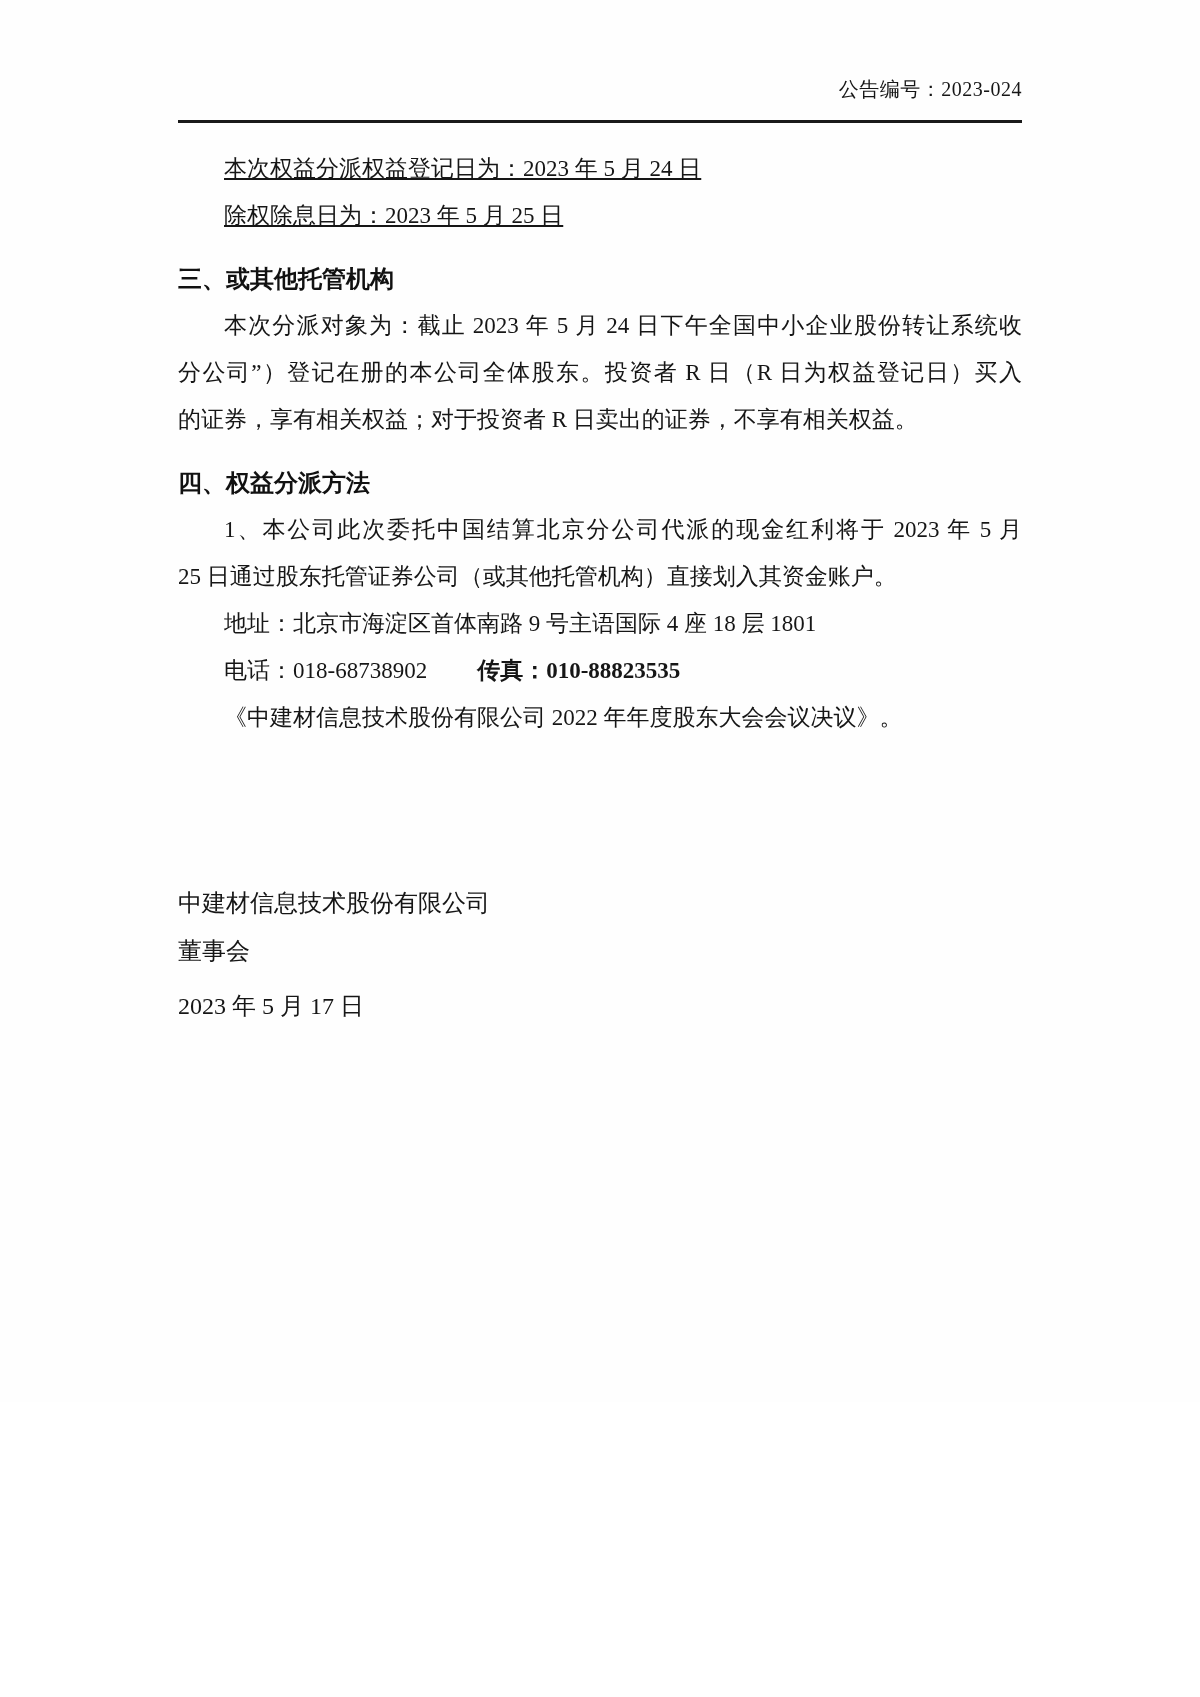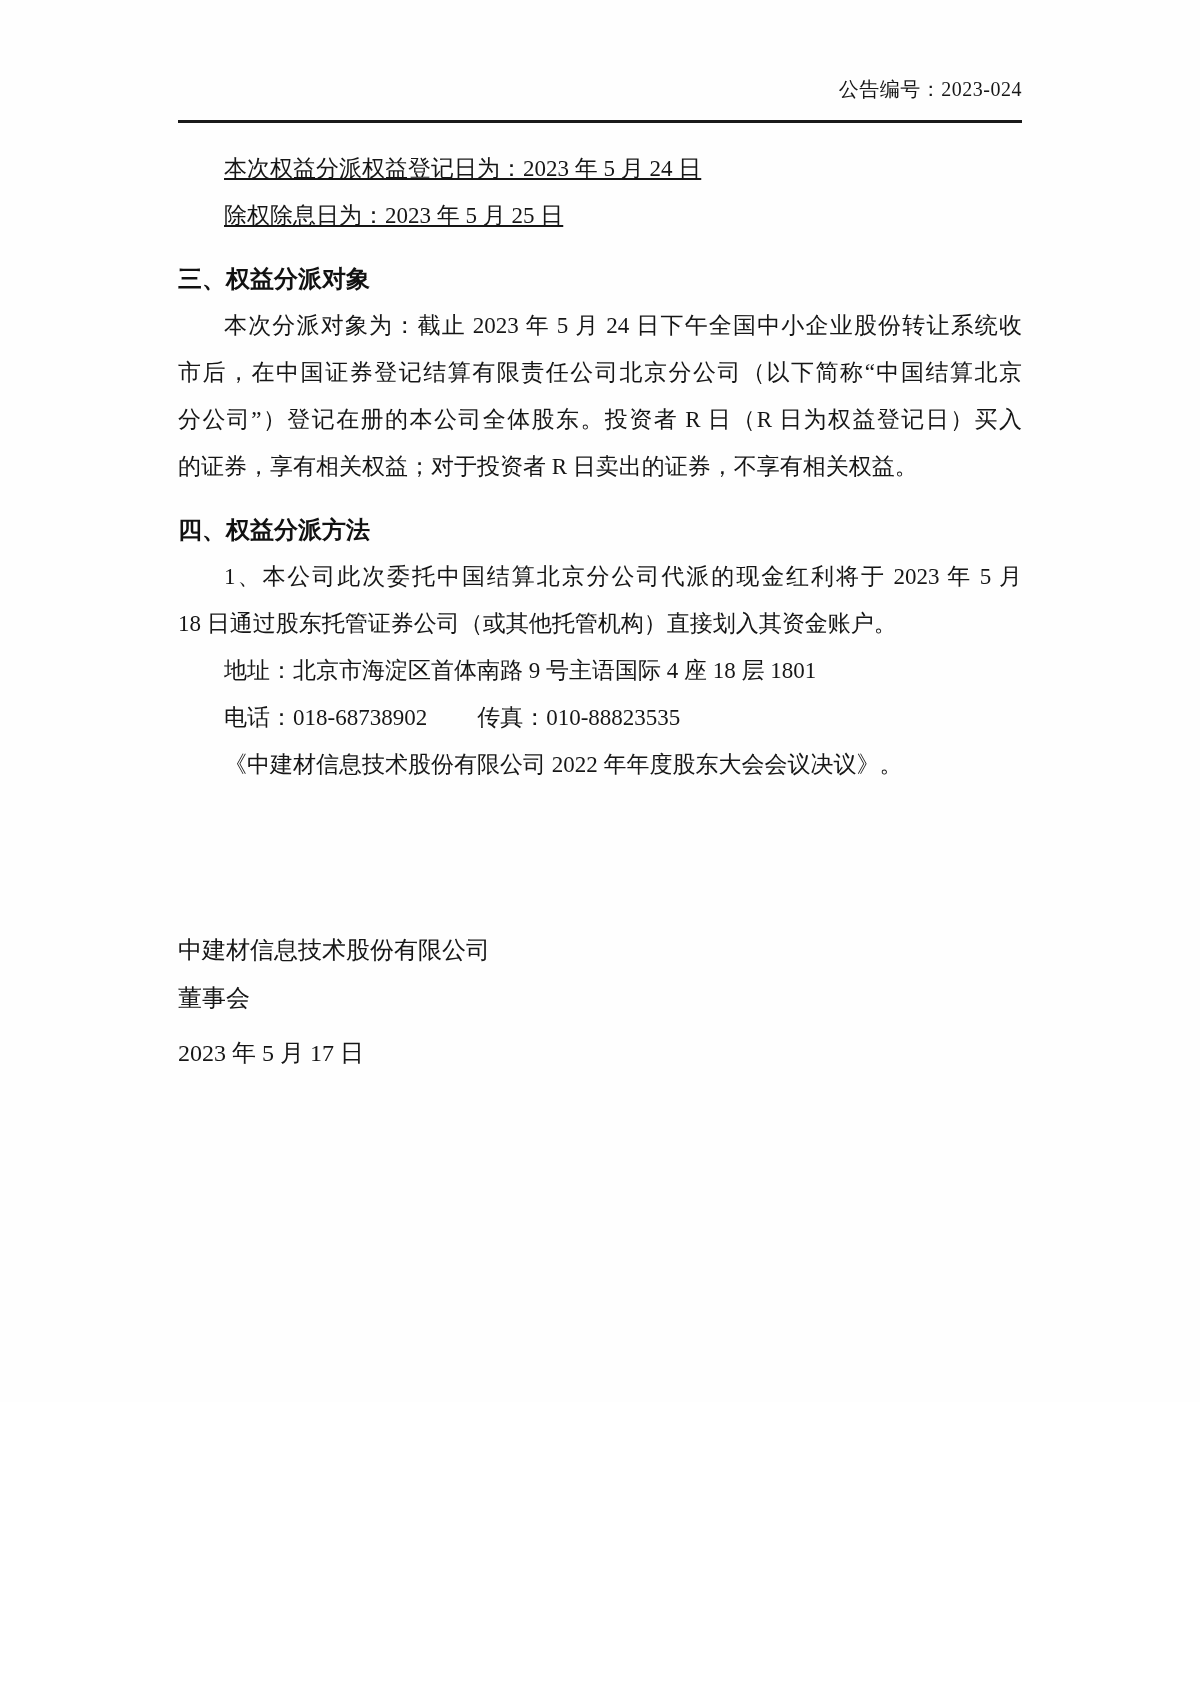--- a/index.html
+++ b/index.html
@@ -53,20 +53,21 @@
   .section-heading {
     font-family: "Liberation Sans", "DejaVu Sans", sans-serif;
     font-weight: 700;
     font-size: 24px;
     line-height: 47px;
     margin-top: 16px;
     color: #111111;
   }
   .phone-fax .fax {
     margin-left: 50px;
+    font-weight: bold;
   }
   .signature-block {
     margin-top: 138px;
     text-align: left;
     font-size: 24px;
     line-height: 48px;
   }
   .signature-block .sig-line {
     display: block;
   }
@@ -83,31 +84,30 @@
   <div class="announcement-no">公告编号：2023-024</div>
 
   <hr class="header-rule">
 
   <div class="intro-block body-text">
     <div class="line indent">本次权益分派权益登记日为：2023 年 5 月 24 日</div>
     <div class="line indent">除权除息日为：2023 年 5 月 25 日</div>
   </div>
 
   <div>
-    <div class="section-heading">三、权益分派对象</div>
+    <div class="section-heading">三、或其他托管机构</div>
     <div class="line indent just">本次分派对象为：截止 2023 年 5 月 24 日下午全国中小企业股份转让系统收</div>
-    <div class="line just">市后，在中国证券登记结算有限责任公司北京分公司（以下简称“中国结算北京</div>
     <div class="line just">分公司”）登记在册的本公司全体股东。投资者 R 日（R 日为权益登记日）买入</div>
     <div class="line">的证券，享有相关权益；对于投资者 R 日卖出的证券，不享有相关权益。</div>
   </div>
 
   <div>
     <div class="section-heading">四、权益分派方法</div>
     <div class="line indent just">1、本公司此次委托中国结算北京分公司代派的现金红利将于 2023 年 5 月</div>
-    <div class="line">18 日通过股东托管证券公司（或其他托管机构）直接划入其资金账户。</div>
+    <div class="line">25 日通过股东托管证券公司（或其他托管机构）直接划入其资金账户。</div>
   </div>
 
   <div>
     <div class="line indent">地址：北京市海淀区首体南路 9 号主语国际 4 座 18 层 1801</div>
     <div class="line indent phone-fax">
       <span>电话：018-68738902</span><span class="fax">传真：010-88823535</span>
     </div>
   </div>
 
   <div>

